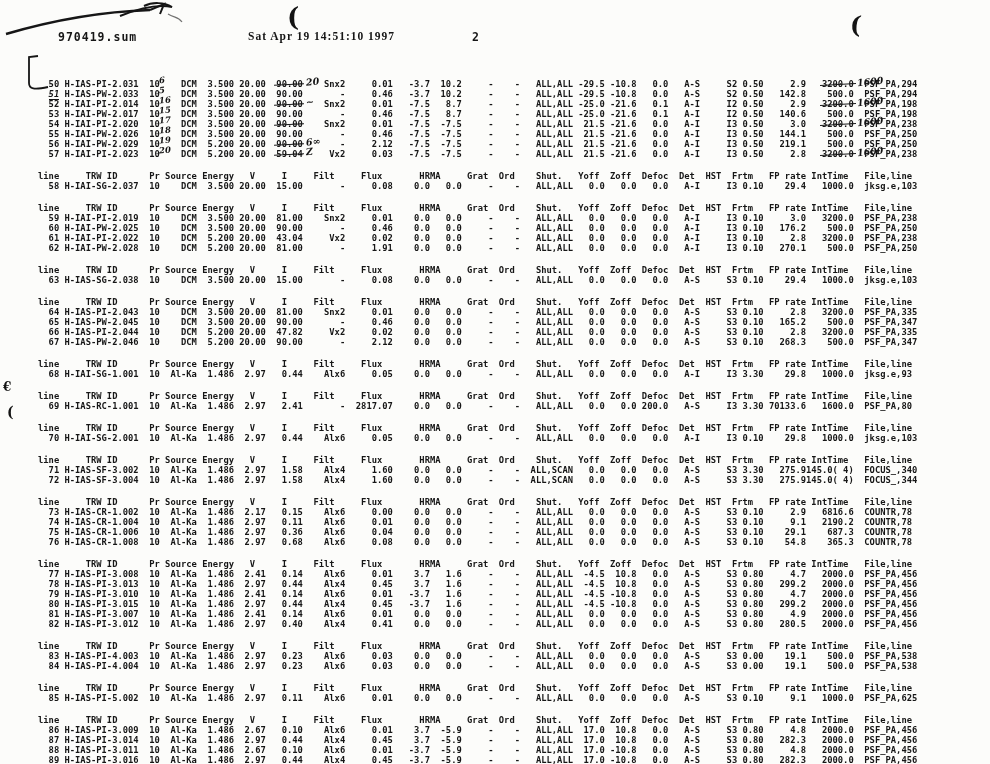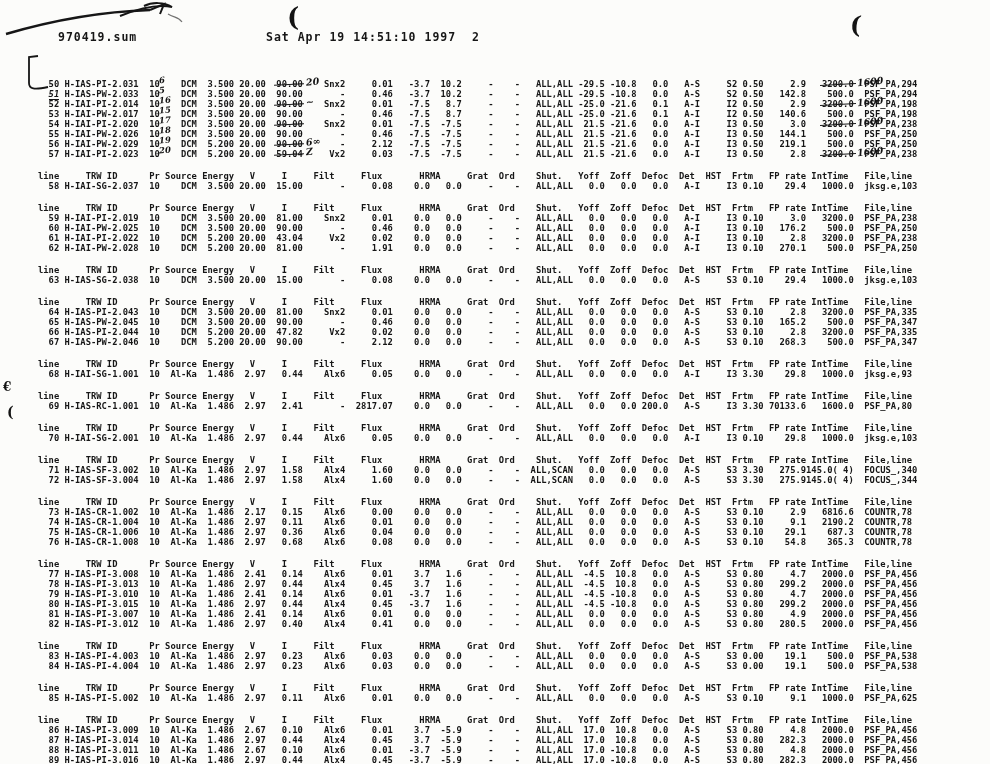--- a/index.html
+++ b/index.html
@@ -5,21 +5,21 @@
   html,body{margin:0;padding:0;background:#e8e8e4;}
   .page{
     position:relative;width:990px;height:764px;margin:0 auto;
     background:#fcfcfa;overflow:hidden;
     font-family:"DejaVu Sans Mono","Liberation Mono",monospace;
     color:#161616;
   }
   .titlebar{position:absolute;top:30px;left:0;width:100%;height:16px;
     font-size:11.5px;font-weight:bold;letter-spacing:1px;}
   .t-file{position:absolute;left:58px;top:0;}
-  .t-date{position:absolute;left:266px;top:0;}
+  .t-date{position:absolute;left:248px;top:0;font-family:Liberation Serif, serif;}
   .t-page{position:absolute;left:472px;top:0;}
   .report{position:absolute;left:38px;top:56px;margin-top:23px;}
   .block{margin-bottom:12px;}
   .row{white-space:pre;height:10px;line-height:10px;font-size:8.8px;font-weight:bold;}
   .cell{position:relative;white-space:pre;}
   .struck{position:relative;display:inline-block;}
   .struck::after{content:"";position:absolute;left:-2px;right:-2px;top:46%;height:0;
     border-top:1.6px solid #1a1a1a;transform:rotate(-3deg);}
   .hand{font-family:"DejaVu Serif","Liberation Serif",serif;font-style:italic;
     font-weight:bold;color:#131313;pointer-events:none;}

